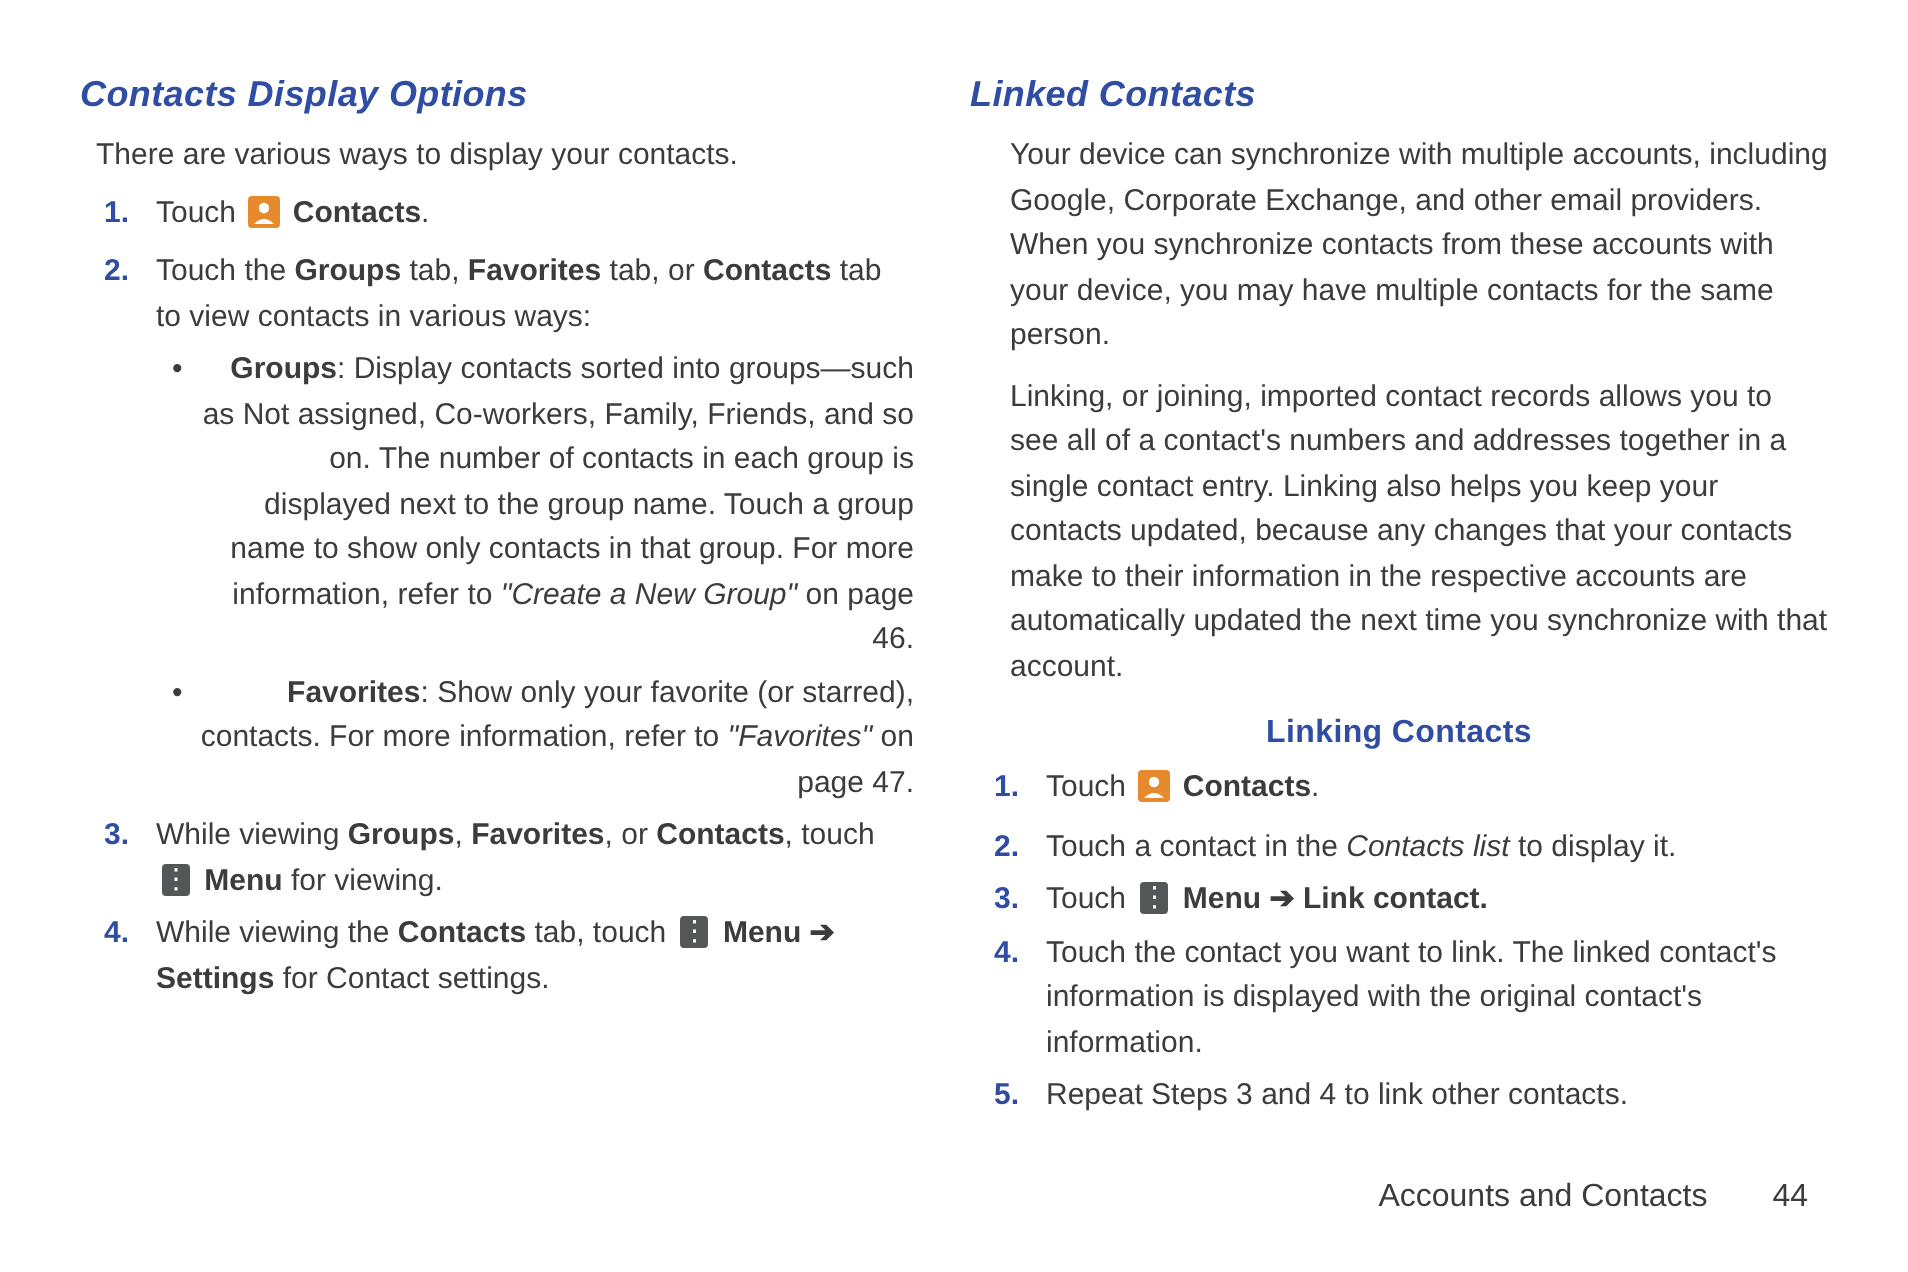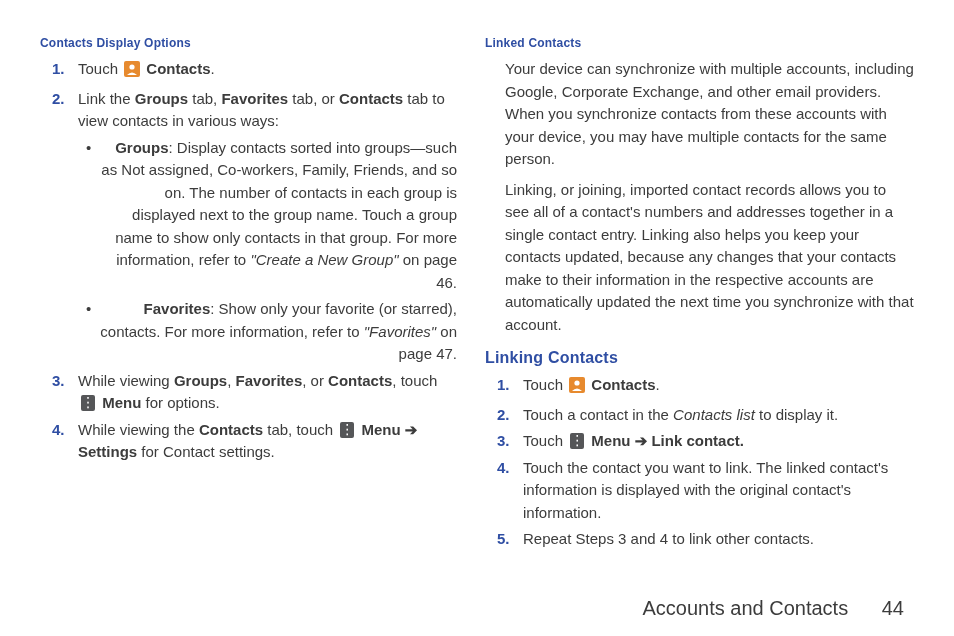--- a/index.html
+++ b/index.html
@@ -24,32 +24,34 @@
     box-sizing: border-box;
     font-size: 15px;
     line-height: 1.5;
     color: #3c3c3c;
   }
   .col.left { padding-right: 20px; }
   .col.right { padding-left: 8px; }
   .h2 {
     font-family: Arial, Helvetica, sans-serif;
     font-weight: bold;
-    font-size: 12px;
+    font-style: italic;
+    font-size: 18px;
     color: #2f4ea3;
     letter-spacing: 0.2px;
     margin: 4px 0 6px 0;
   }
   .h3 {
     font-family: Arial, Helvetica, sans-serif;
     font-weight: bold;
     font-size: 16px;
     color: #2f4ea3;
     letter-spacing: 0.2px;
     margin: 10px 0 4px 0;
+    text-align: center;
   }
   .intro { margin: 2px 0 6px 8px; }
   .para  { margin: 6px 0 8px 20px; }
   ol.steps {
     list-style: none;
     margin: 0 0 0 0;
     padding: 0 0 0 38px;
   }
   ol.steps > li {
     position: relative;
@@ -104,61 +106,62 @@
     left: 0; right: 0; top: -1px;
     text-align: center;
     font-size: 14px;
     line-height: 16px;
     color: #fff;
   }
   .arrow { font-weight: bold; }
   .footer {
     position: absolute;
     right: 50px;
-    bottom: 16px;
-    font-size: 20px;
+    bottom: 28px;
+    font-size: 16px;
     color: #3c3c3c;
   }
   .footer .pg { margin-left: 28px; }
 </style>
 </head>
 <body>
 
 <div class="page">
 
   <div class="col left">
     <div class="h2">Contacts Display Options</div>
+    <div class="intro">There are various ways to display your contacts.</div>
 
     <ol class="steps">
       <li>
         <span class="num">1.</span>
         <span>Touch </span><span class="icon contacts-icon"><svg viewBox="0 0 16 16">
               <rect x="0" y="0" width="16" height="16" rx="2" fill="#e78a2e"></rect>
               <circle cx="8" cy="6" r="2.6" fill="#fff"></circle>
               <path d="M3 14 Q8 9 13 14 Z" fill="#fff"></path>
             </svg></span><span class="b"> Contacts</span><span>.</span>
       </li>
 
       <li>
         <span class="num">2.</span>
-        <span>Link the </span><span class="b">Groups</span><span> tab, </span><span class="b">Favorites</span><span> tab, or </span><span class="b">Contacts</span><span> tab to view contacts in various ways:</span>
+        <span>Touch the </span><span class="b">Groups</span><span> tab, </span><span class="b">Favorites</span><span> tab, or </span><span class="b">Contacts</span><span> tab to view contacts in various ways:</span>
 
         <ul class="bullets">
           <li>
             <span class="b">Groups</span><span>: Display contacts sorted into groups—such as Not assigned, Co-workers, Family, Friends, and so on. The number of contacts in each group is displayed next to the group name. Touch a group name to show only contacts in that group. For more information, refer to </span><span class="i">"Create a New Group"</span><span> on page 46.</span>
           </li>
           <li>
             <span class="b">Favorites</span><span>: Show only your favorite (or starred), contacts. For more information, refer to </span><span class="i">"Favorites"</span><span> on page 47.</span>
           </li>
         </ul>
       </li>
 
       <li>
         <span class="num">3.</span>
-        <span>While viewing </span><span class="b">Groups</span><span>, </span><span class="b">Favorites</span><span>, or </span><span class="b">Contacts</span><span>, touch </span><span class="menu-icon"></span><span class="b"> Menu</span><span> for options.</span>
+        <span>While viewing </span><span class="b">Groups</span><span>, </span><span class="b">Favorites</span><span>, or </span><span class="b">Contacts</span><span>, touch </span><span class="menu-icon"></span><span class="b"> Menu</span><span> for viewing.</span>
       </li>
 
       <li>
         <span class="num">4.</span>
         <span>While viewing the </span><span class="b">Contacts</span><span> tab, touch </span><span class="menu-icon"></span><span class="b"> Menu </span><span class="b arrow">➔</span><span class="b"> Settings</span><span> for Contact settings.</span>
       </li>
     </ol>
   </div>
 
   <div class="col right">

